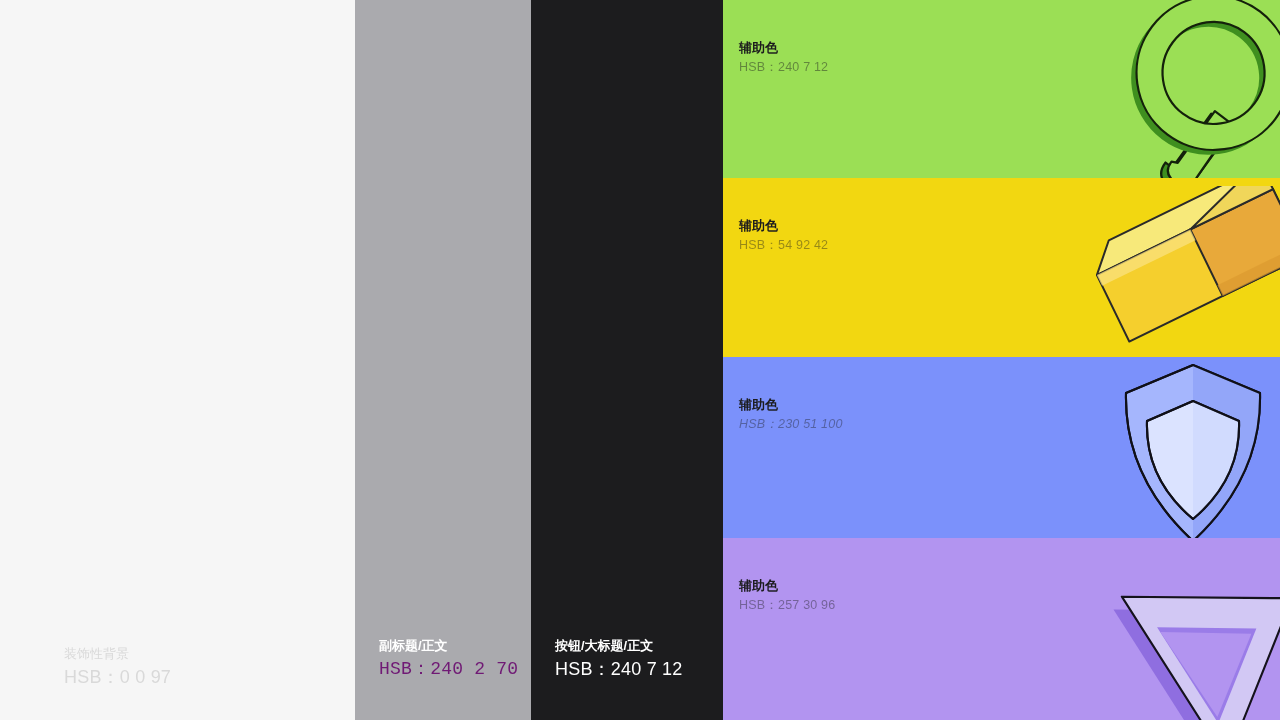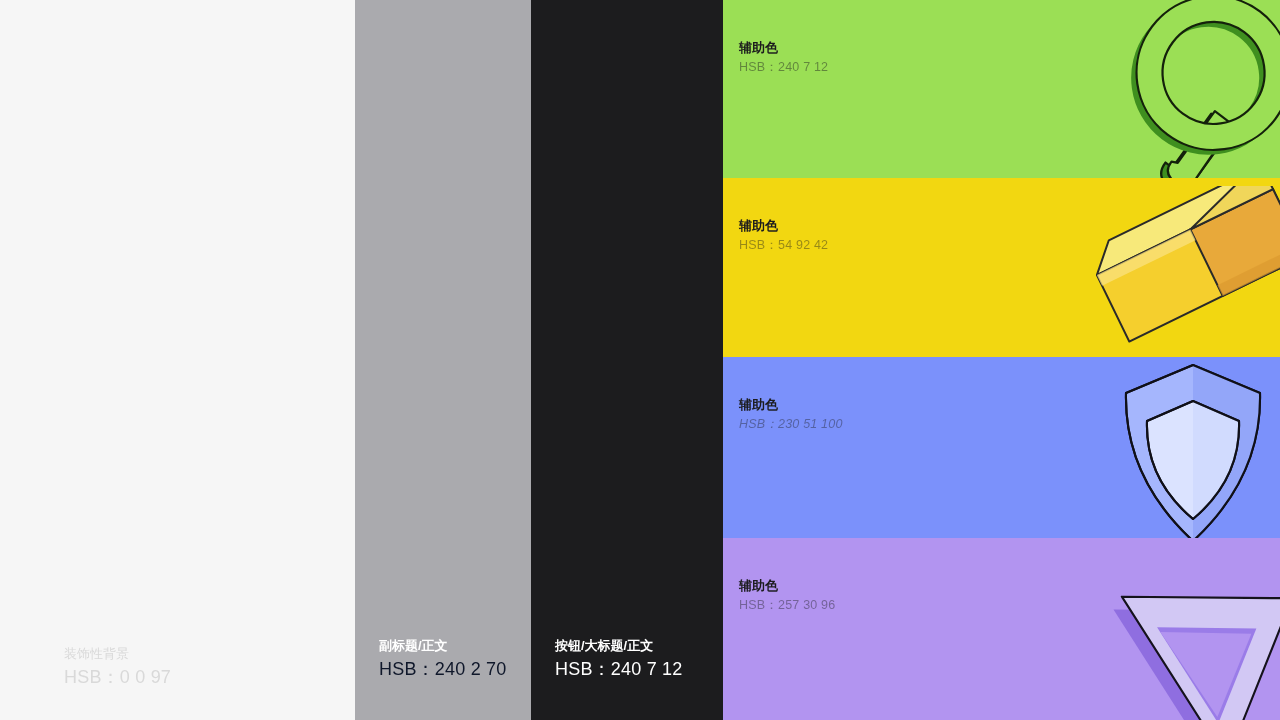--- a/index.html
+++ b/index.html
@@ -50,21 +50,21 @@
     font-size: 18px;
     font-weight: normal;
     letter-spacing: 0.2px;
   }
 
   .col-decor .col-title,
   .col-decor .col-hsb { color: #d9d9d9; font-weight: normal; }
   .col-decor .col-title { font-weight: normal; }
 
   .col-gray .col-title { color: #ffffff; }
-  .col-gray .col-hsb   { color: #0f172a; }
+  .col-gray .col-hsb   { color: #701a75; font-family: Liberation Mono, monospace; }
 
   .col-dark .col-title { color: #ffffff; }
   .col-dark .col-hsb   { color: #ffffff; }
 
   
   #bands {
     position: absolute;
     left: 723px;
     top: 0;
     width: 575px;

